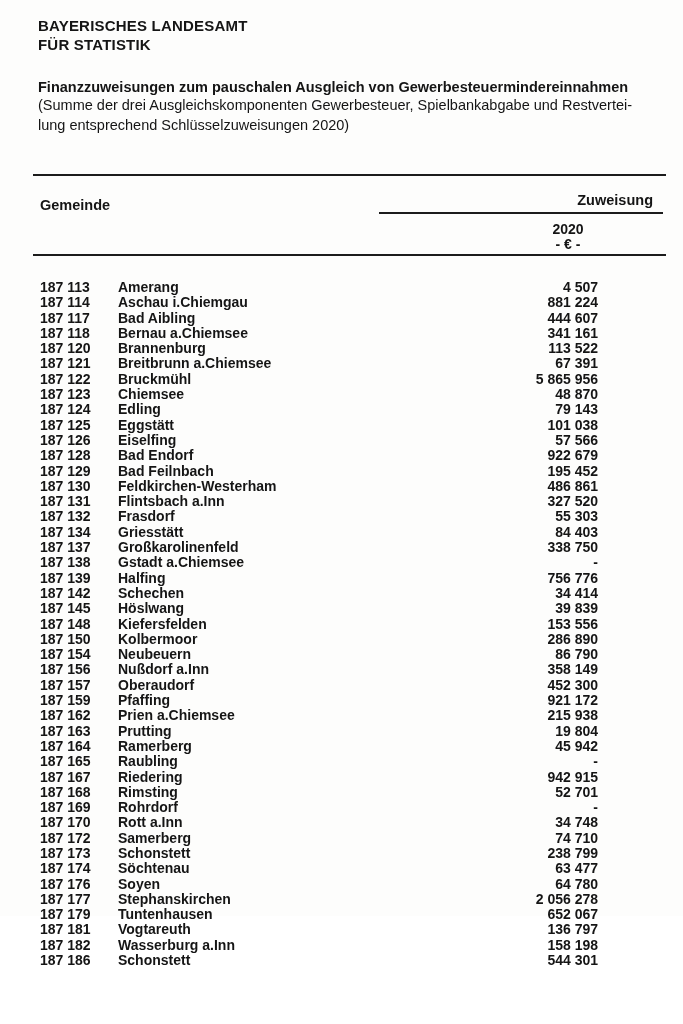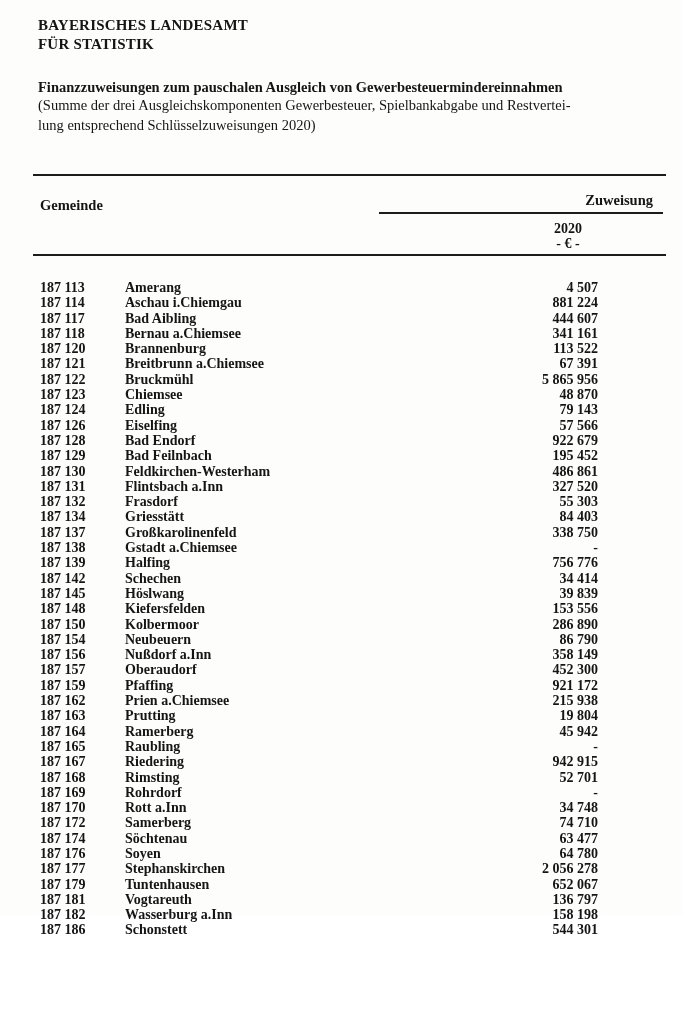--- a/index.html
+++ b/index.html
@@ -11,21 +11,20 @@
     font-family: "Liberation Sans", sans-serif;
     color: #151515;
     overflow: hidden;
   }
   .page {
     position: absolute;
     left: 0; top: 0;
     width: 683px;
     height: 916px;
     background: #fdfdfc;
-    font-family: Liberation Serif, serif;
   }
   .org {
     position: absolute;
     left: 38px;
     top: 16px;
     font-weight: bold;
     font-size: 15px;
     line-height: 19px;
     letter-spacing: 0.2px;
     white-space: nowrap;
@@ -105,21 +104,20 @@
     top: 280px;
   }
   .row {
     display: flex;
     margin-left: 40px;
     margin-right: 85px;
     font-weight: bold;
     font-size: 14px;
     line-height: 15.3px;
     white-space: nowrap;
-    gap: 7px;
   }
   .row .key   { width: 78px; flex: 0 0 78px; }
   .row .name  { flex: 1 1 auto; }
   .row .value { flex: 0 0 auto; text-align: right; }
 </style>
 </head>
 <body>
 
 <div class="page">
 
@@ -195,20 +193,25 @@
       <span class="name">Chiemsee</span>
       <span class="value">48 870</span>
     </div>
 
     <div class="row">
       <span class="key">187 124</span>
       <span class="name">Edling</span>
       <span class="value">79 143</span>
     </div>
 
+    <div class="row">
+      <span class="key">187 125</span>
+      <span class="name">Eggstätt</span>
+      <span class="value">101 038</span>
+    </div>
 
     <div class="row">
       <span class="key">187 126</span>
       <span class="name">Eiselfing</span>
       <span class="value">57 566</span>
     </div>
 
     <div class="row">
       <span class="key">187 128</span>
       <span class="name">Bad Endorf</span>
@@ -358,20 +361,25 @@
       <span class="name">Rott a.Inn</span>
       <span class="value">34 748</span>
     </div>
 
     <div class="row">
       <span class="key">187 172</span>
       <span class="name">Samerberg</span>
       <span class="value">74 710</span>
     </div>
 
+    <div class="row">
+      <span class="key">187 173</span>
+      <span class="name">Schonstett</span>
+      <span class="value">238 799</span>
+    </div>
 
     <div class="row">
       <span class="key">187 174</span>
       <span class="name">Söchtenau</span>
       <span class="value">63 477</span>
     </div>
 
     <div class="row">
       <span class="key">187 176</span>
       <span class="name">Soyen</span>

